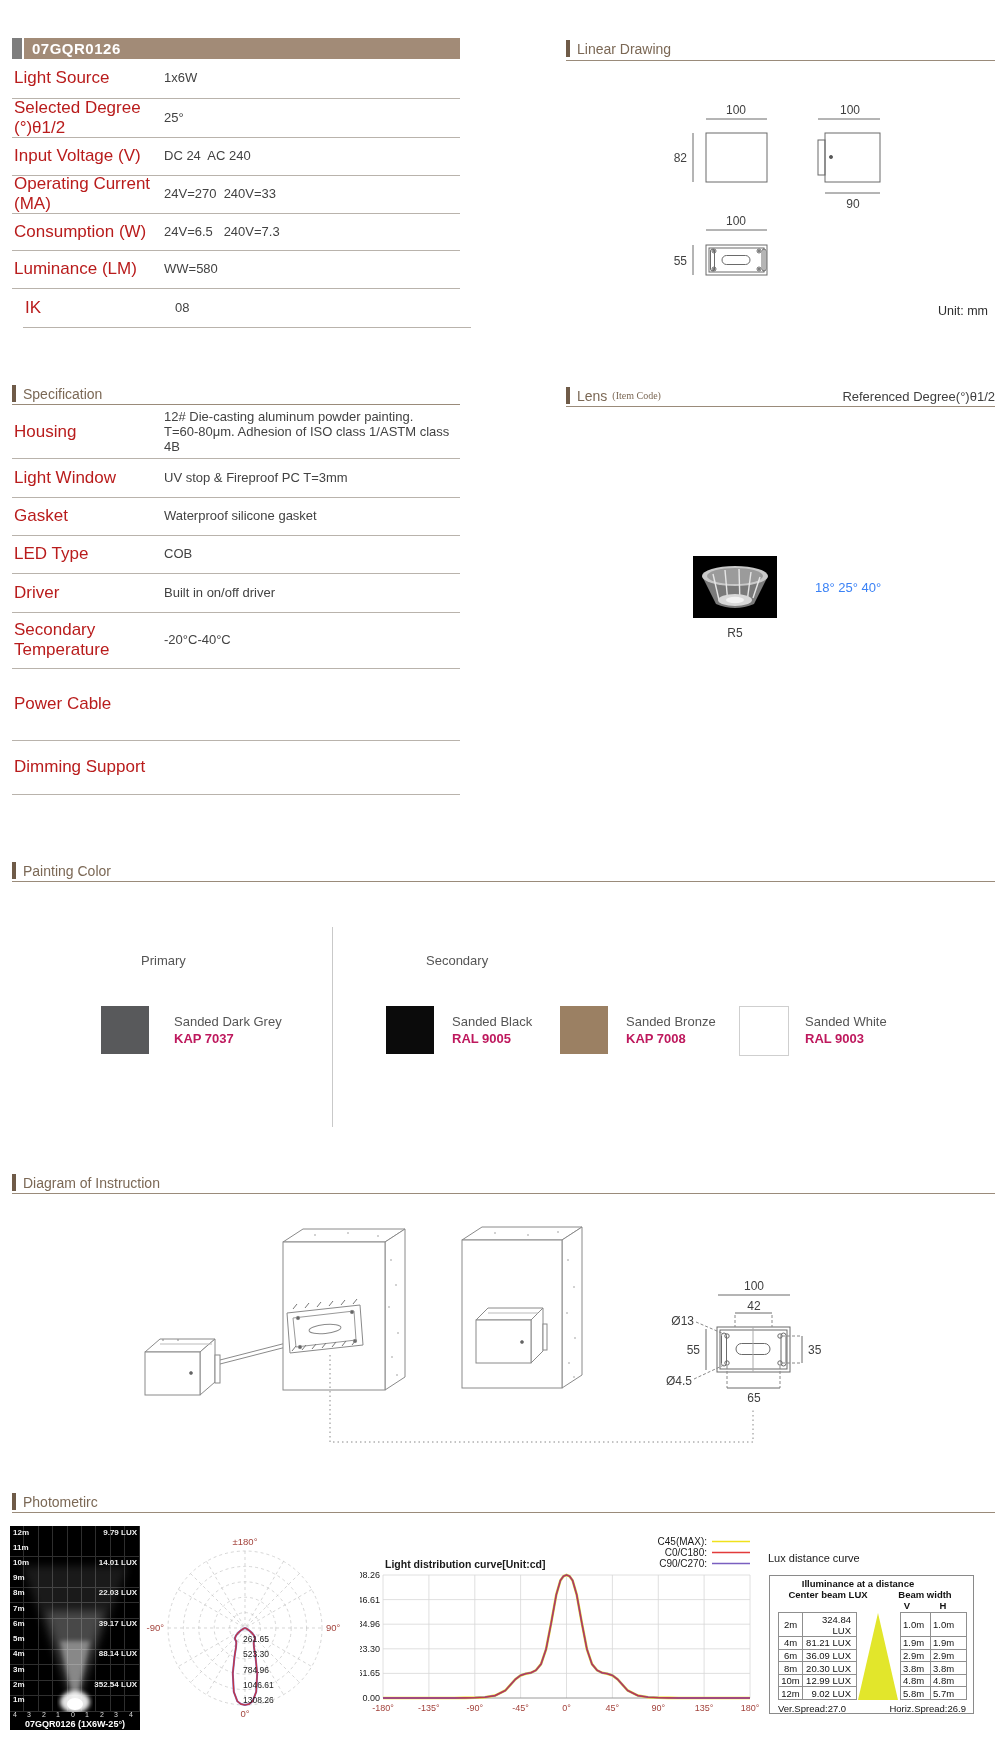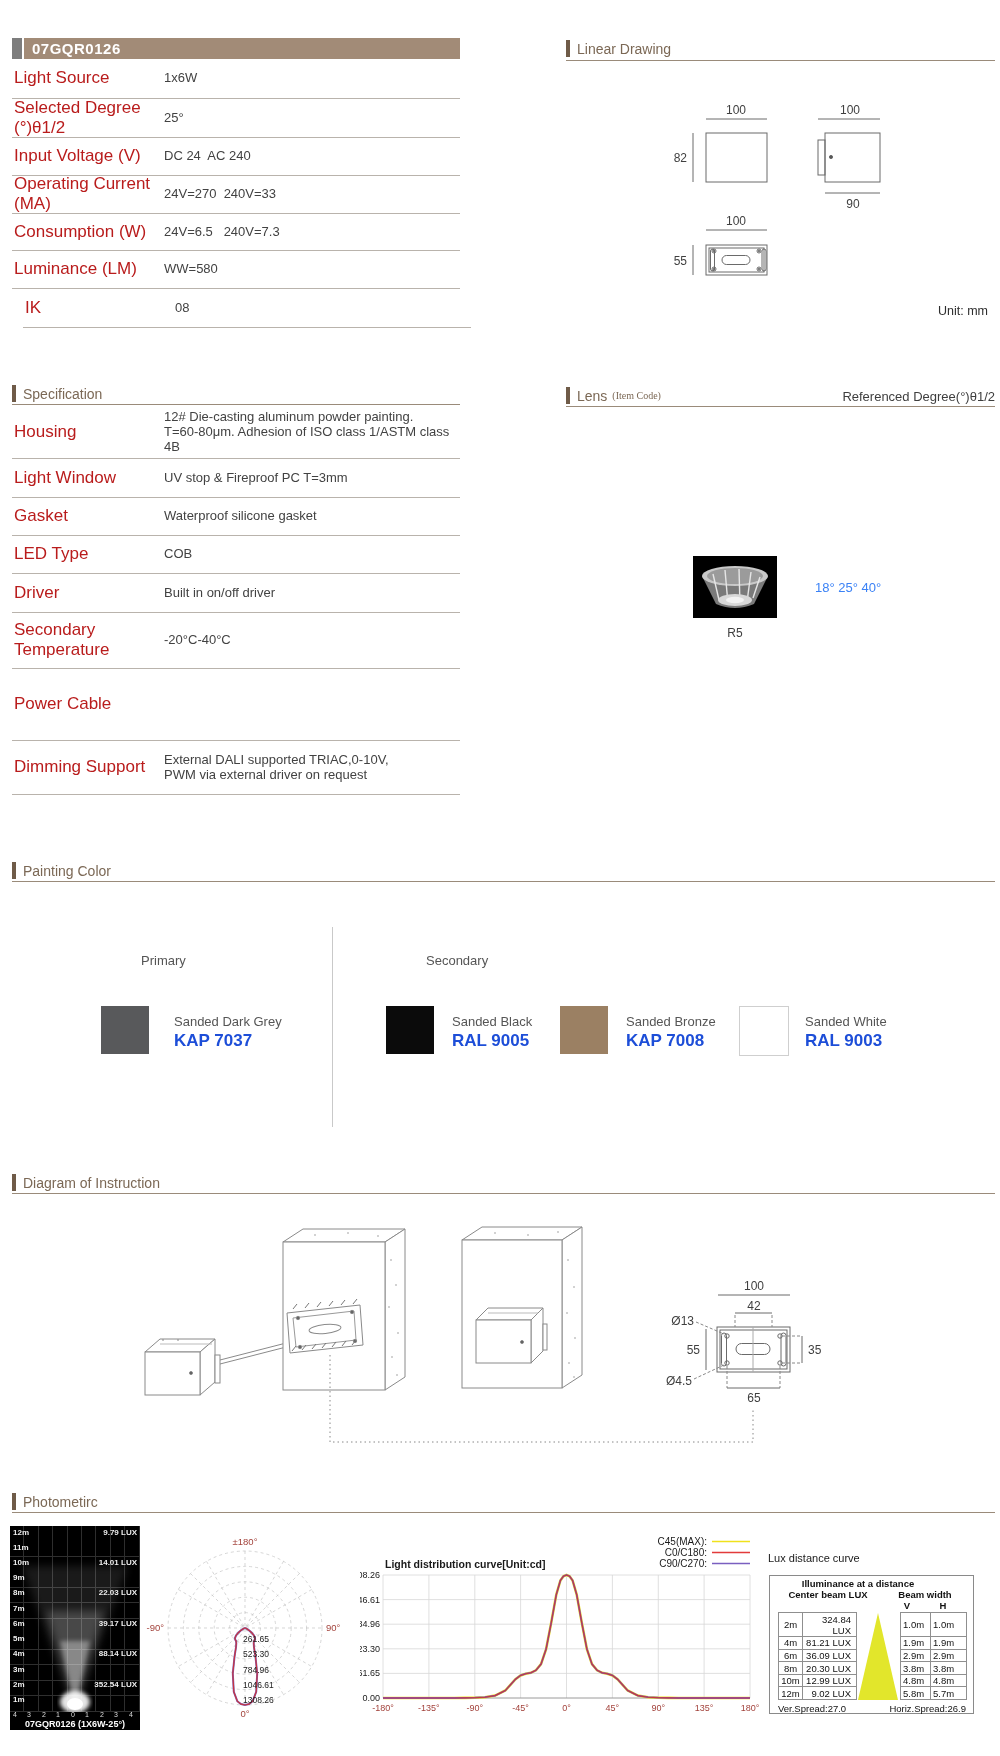--- a/index.html
+++ b/index.html
@@ -17,21 +17,21 @@
   .pt-bar{position:absolute;left:24px;top:38px;width:436px;height:21px;background:#a28b77;display:flex;align-items:center;}
   .pt-text{color:#fff;font-weight:bold;font-size:15px;padding-left:8px;letter-spacing:.5px;}
   
   .trow{position:absolute;left:12px;width:448px;border-bottom:1px solid #b9b3ac;display:flex;align-items:center;}
   .tlabel{width:150px;flex:none;padding-left:2px;color:#b91c1c;font-size:17px;white-space:pre-wrap;line-height:1.15;}
   .tvalue{flex:1;color:#424242;font-size:13px;white-space:pre-wrap;line-height:1.18;}
   
   .pc-col-label{position:absolute;font-size:13px;color:#555;margin-left:40px;}
   .swatch{position:absolute;width:48px;height:48px;}
   .sw-name{position:absolute;font-size:13px;color:#555;}
-  .sw-code{position:absolute;font-size:17px;font-weight:bold;color:#1d4ed8;}
+  .sw-code{position:absolute;font-size:13px;font-weight:bold;color:#be185d;}
   .pc-divider{position:absolute;width:1px;background:#c9c9c9;}
   
   #beam-tile{position:absolute;left:10px;top:1526px;width:130px;height:204px;background:#000;}
   #beam-grid{position:absolute;left:0;top:0;width:130px;height:186px;
     background-image:
       repeating-linear-gradient(to right,transparent 0 13.4px,#2e2e2e 13.4px 14.4px),
       repeating-linear-gradient(to bottom,transparent 0 14.5px,#2f2f2f 14.5px 15.5px);}
   .bt-row{position:absolute;left:3px;font-size:8px;font-weight:bold;color:#eee;}
   .bt-lux{position:absolute;right:3px;font-size:8px;font-weight:bold;color:#eee;}
   .bt-scale{position:absolute;font-size:7px;color:#ddd;width:10px;text-align:center;}
@@ -169,22 +169,20 @@
     <div class="trow" style="top:612px;height:56px;">
       <span class="tlabel">Secondary
 Temperature</span>
       <span class="tvalue">-20°C-40°C</span>
       </div>
     <div class="trow" style="top:668px;height:72px;">
       <span class="tlabel">Power Cable</span>
       </div>
     <div class="trow" style="top:740px;height:54px;">
       <span class="tlabel">Dimming Support</span>
-      <span class="tvalue">External DALI supported TRIAC,0-10V,
-PWM via external driver on request</span>
       </div>
   </div>
 
   <div class="sec-head" style="left:566px;top:387px;">
     <span class="sec-bar"></span>
     <span class="sec-title">Lens</span>
     <span class="sec-sub">(Item Code)</span>
   </div>
   <div class="abs" style="left:995px;top:389px;width:0;"></div>
   <div class="abs" style="right:5px;top:389px;font-size:13px;color:#3e3e3e;">Referenced Degree(°)θ1/2</div>

